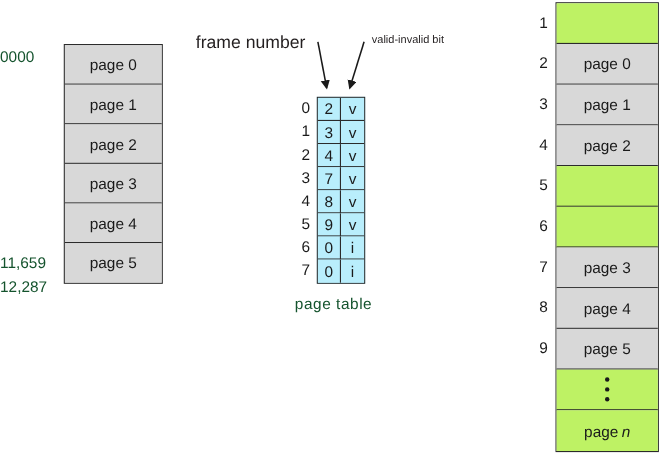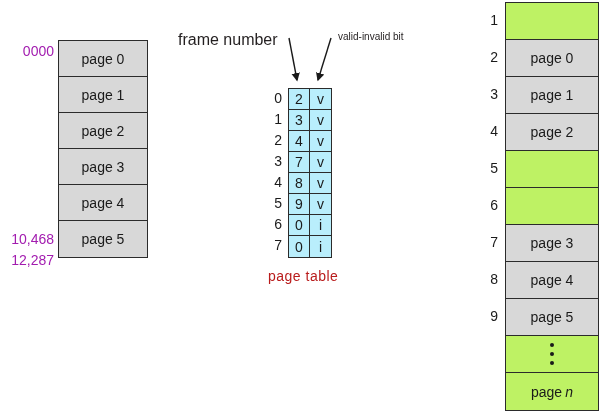--- a/index.html
+++ b/index.html
@@ -41,24 +41,23 @@
     font-size: 14px;
     color: #1a1a1a;
   }
   #logical-memory .cell:last-child { border-bottom: none; }
 
   .addr {
     position: absolute;
     font-size: 14px;
     line-height: 1;
     white-space: nowrap;
-    text-align: right;
     width: 54px;
     left: 0;
-    color: #a21caf;
+    color: #14532d;
   }
 
   
   #page-table {
     position: absolute;
     left: 288px;
     top: 88px;
     border: 1px solid #2b2b2b;
     box-sizing: border-box;
     background: #b9eefc;
@@ -91,21 +90,21 @@
     line-height: 21px;
     color: #1a1a1a;
   }
 
   #page-table-caption {
     position: absolute;
     left: 268px;
     top: 268px;
     font-size: 14px;
     letter-spacing: 0.5px;
-    color: #b91c1c;
+    color: #14532d;
   }
 
   
   #frame-number-label {
     position: absolute;
     left: 178px;
     top: 31px;
     font-size: 16px;
   }
   #valid-invalid-label {
@@ -172,21 +171,21 @@
     background: #1a1a1a;
   }
 </style>
 </head>
 <body>
 
 <div class="stage">
 
   <div class="addr" style="top:44px;">0000</div>
 
-  <div class="addr" style="top:232px;">10,468</div>
+  <div class="addr" style="top:232px;">11,659</div>
 
   <div class="addr" style="top:253px;">12,287</div>
 
   <div id="logical-memory">
     <div class="cell">page 0</div>
     <div class="cell">page 1</div>
     <div class="cell">page 2</div>
     <div class="cell">page 3</div>
     <div class="cell">page 4</div>
     <div class="cell">page 5</div>

